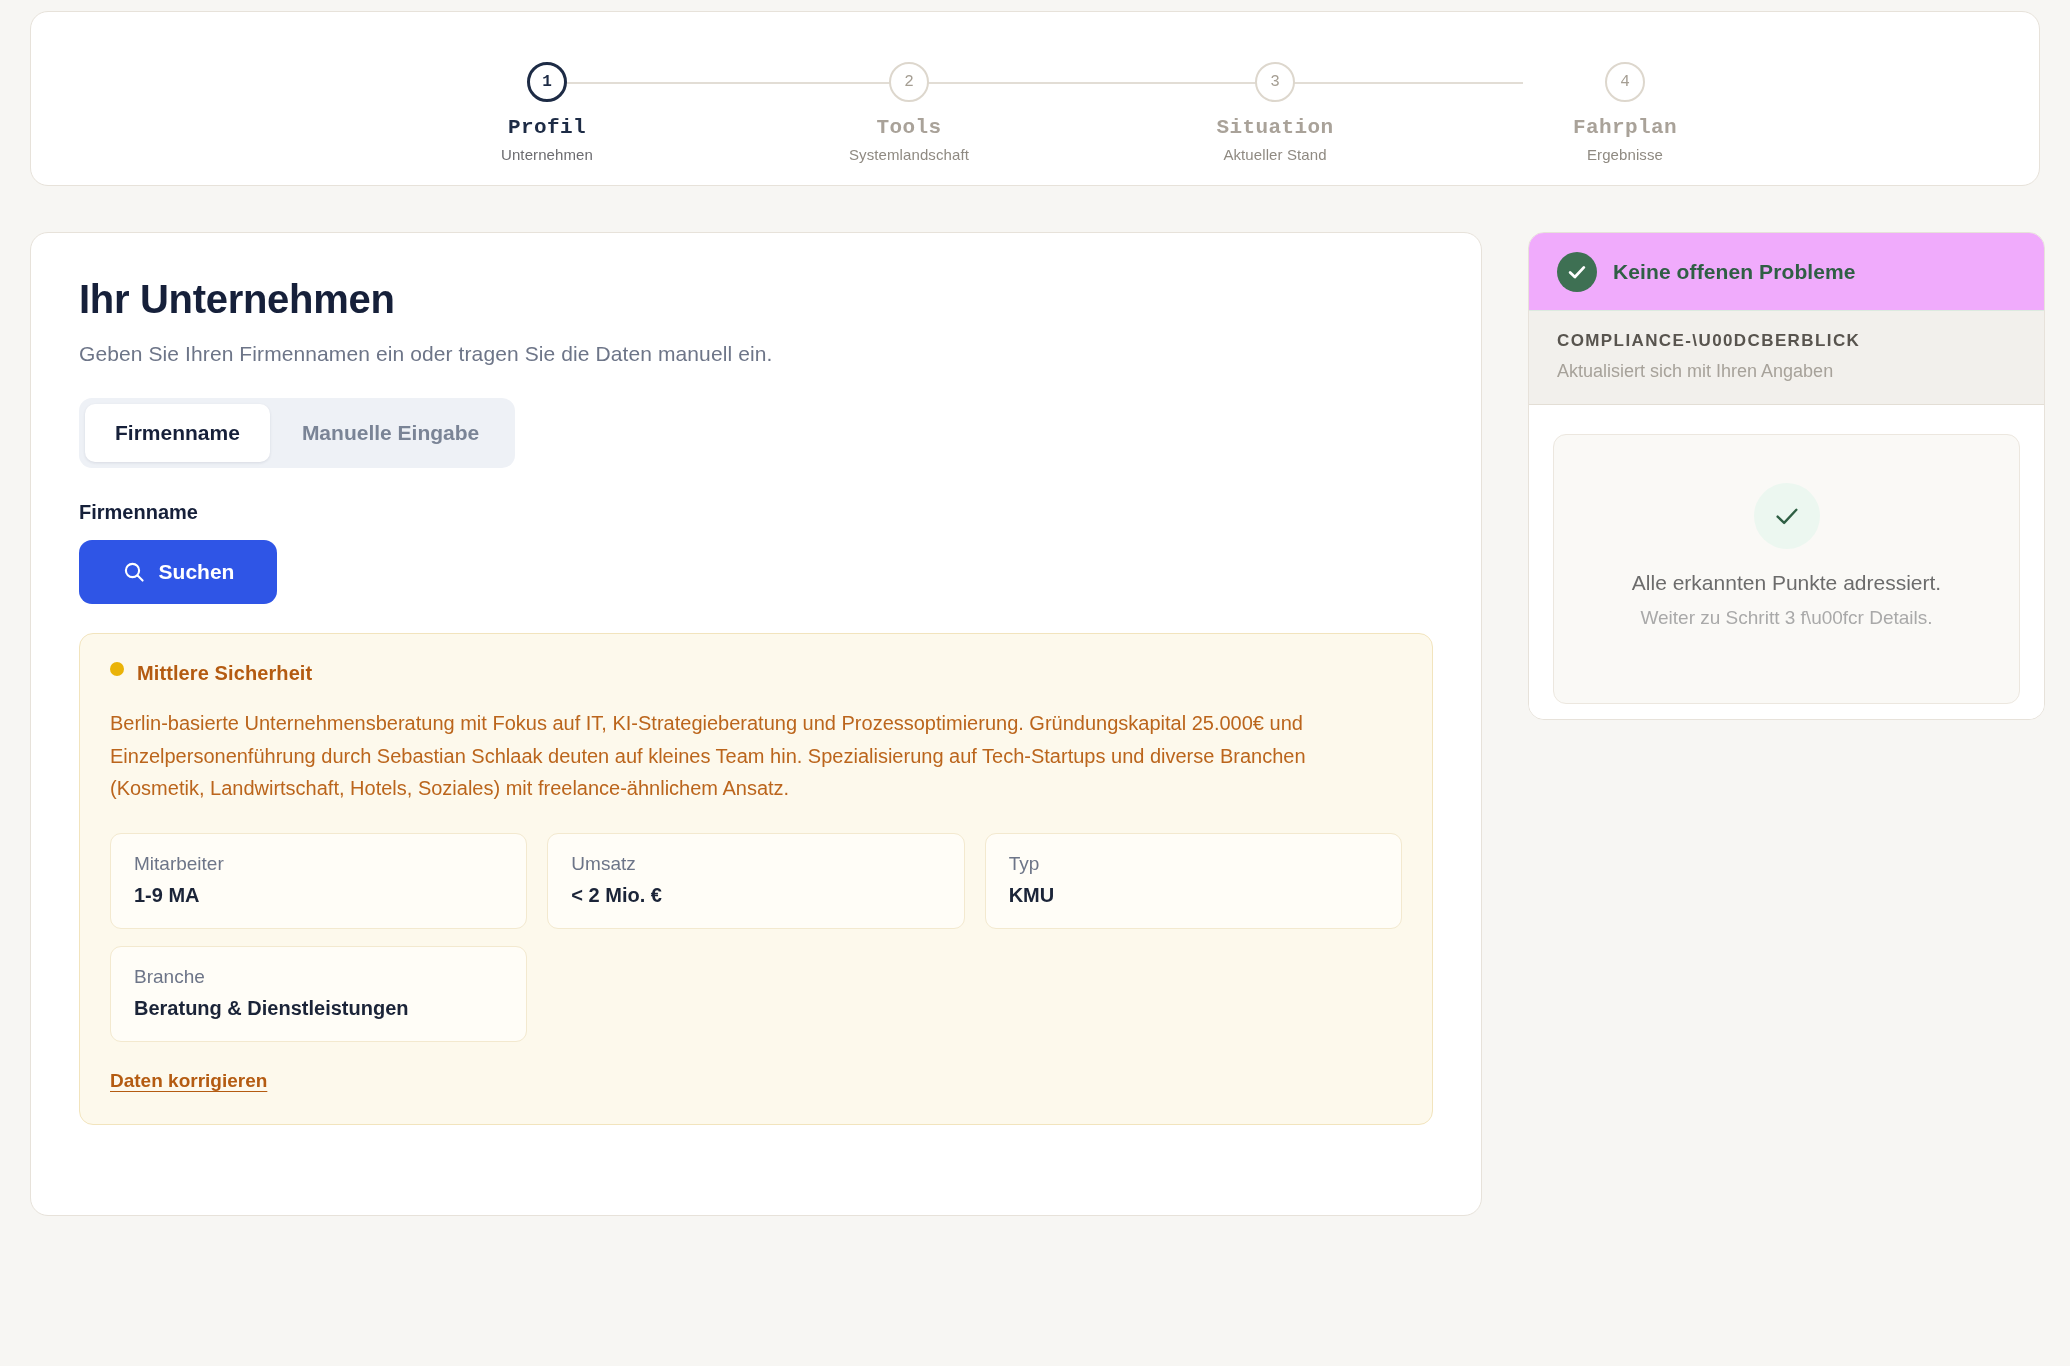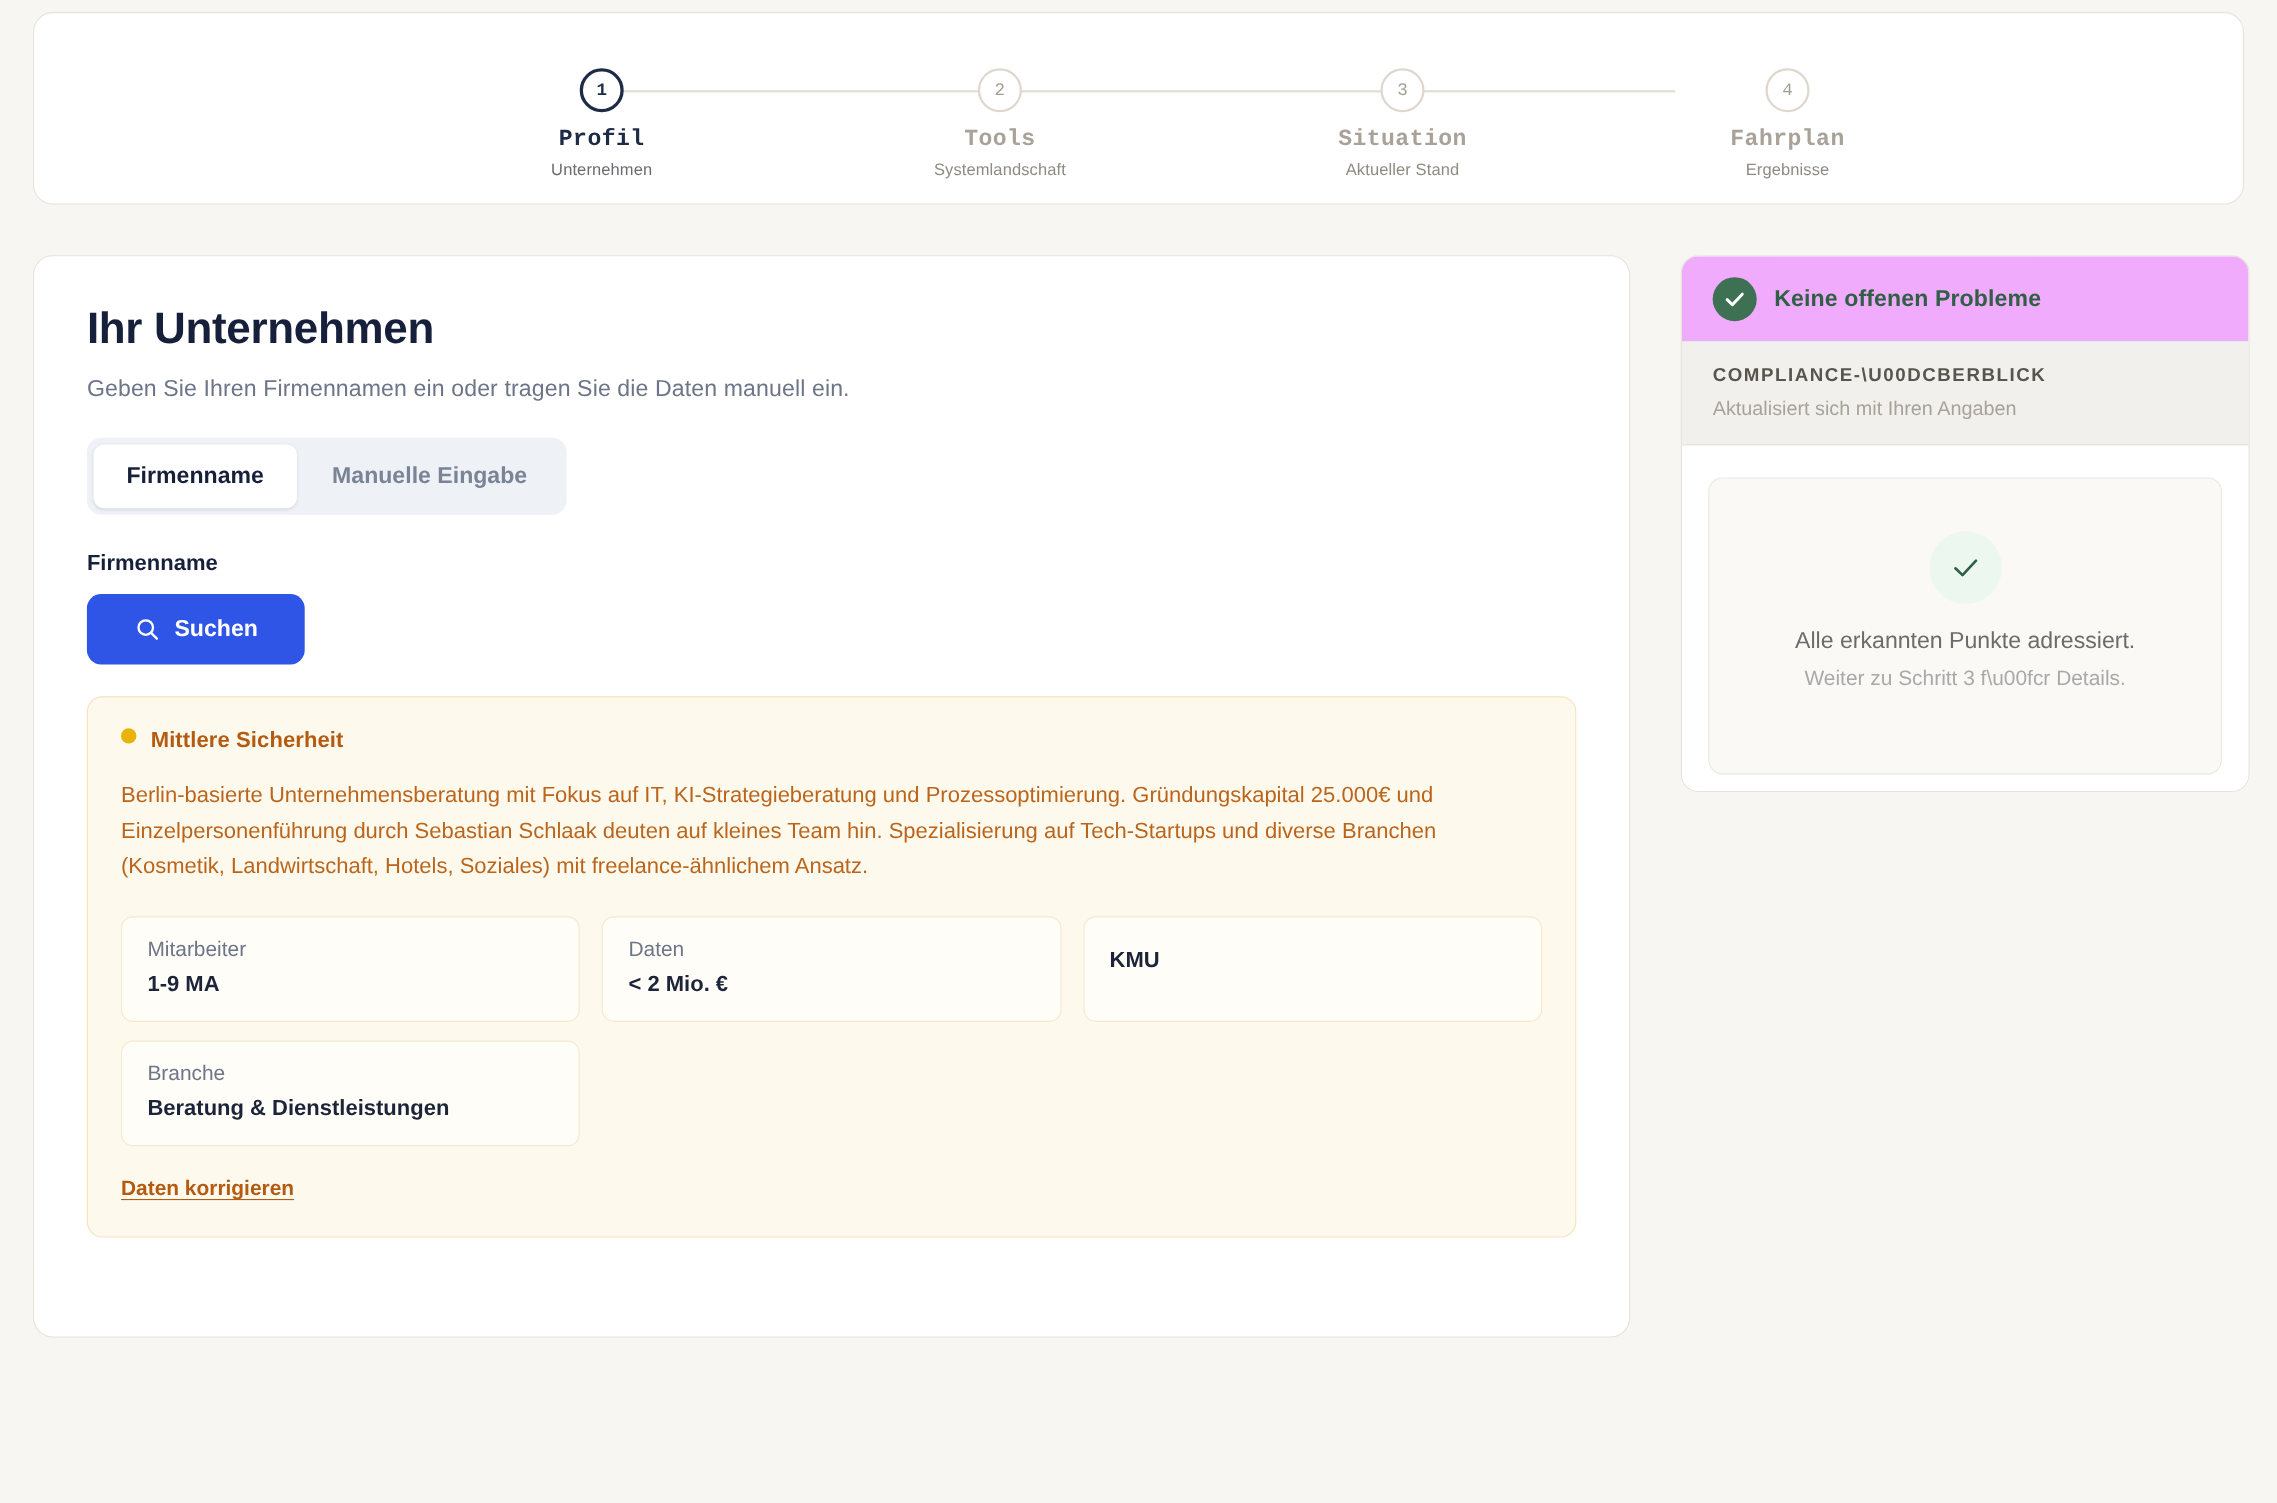--- a/index.html
+++ b/index.html
@@ -456,24 +456,25 @@
       </div>
 
       <p class="warn-body">Berlin-basierte Unternehmensberatung mit Fokus auf IT, KI-Strategieberatung und Prozessoptimierung. Gründungskapital 25.000€ und Einzelpersonenführung durch Sebastian Schlaak deuten auf kleines Team hin. Spezialisierung auf Tech-Startups und diverse Branchen (Kosmetik, Landwirtschaft, Hotels, Soziales) mit freelance-ähnlichem Ansatz.</p>
 
       <div class="kv-grid">
         <div class="kv">
           <div class="kv-label">Mitarbeiter</div>
           <div class="kv-value">1-9 MA</div>
         </div>
         <div class="kv">
-          <div class="kv-label">Daten</div>
+          <div class="kv-label">Umsatz</div>
           <div class="kv-value">&lt; 2 Mio. €</div>
         </div>
         <div class="kv">
+          <div class="kv-label">Typ</div>
           <div class="kv-value">KMU</div>
         </div>
         <div class="kv">
           <div class="kv-label">Branche</div>
           <div class="kv-value">Beratung &amp; Dienstleistungen</div>
         </div>
       </div>
 
       <a class="fix-link">Daten korrigieren</a>
     </div>

